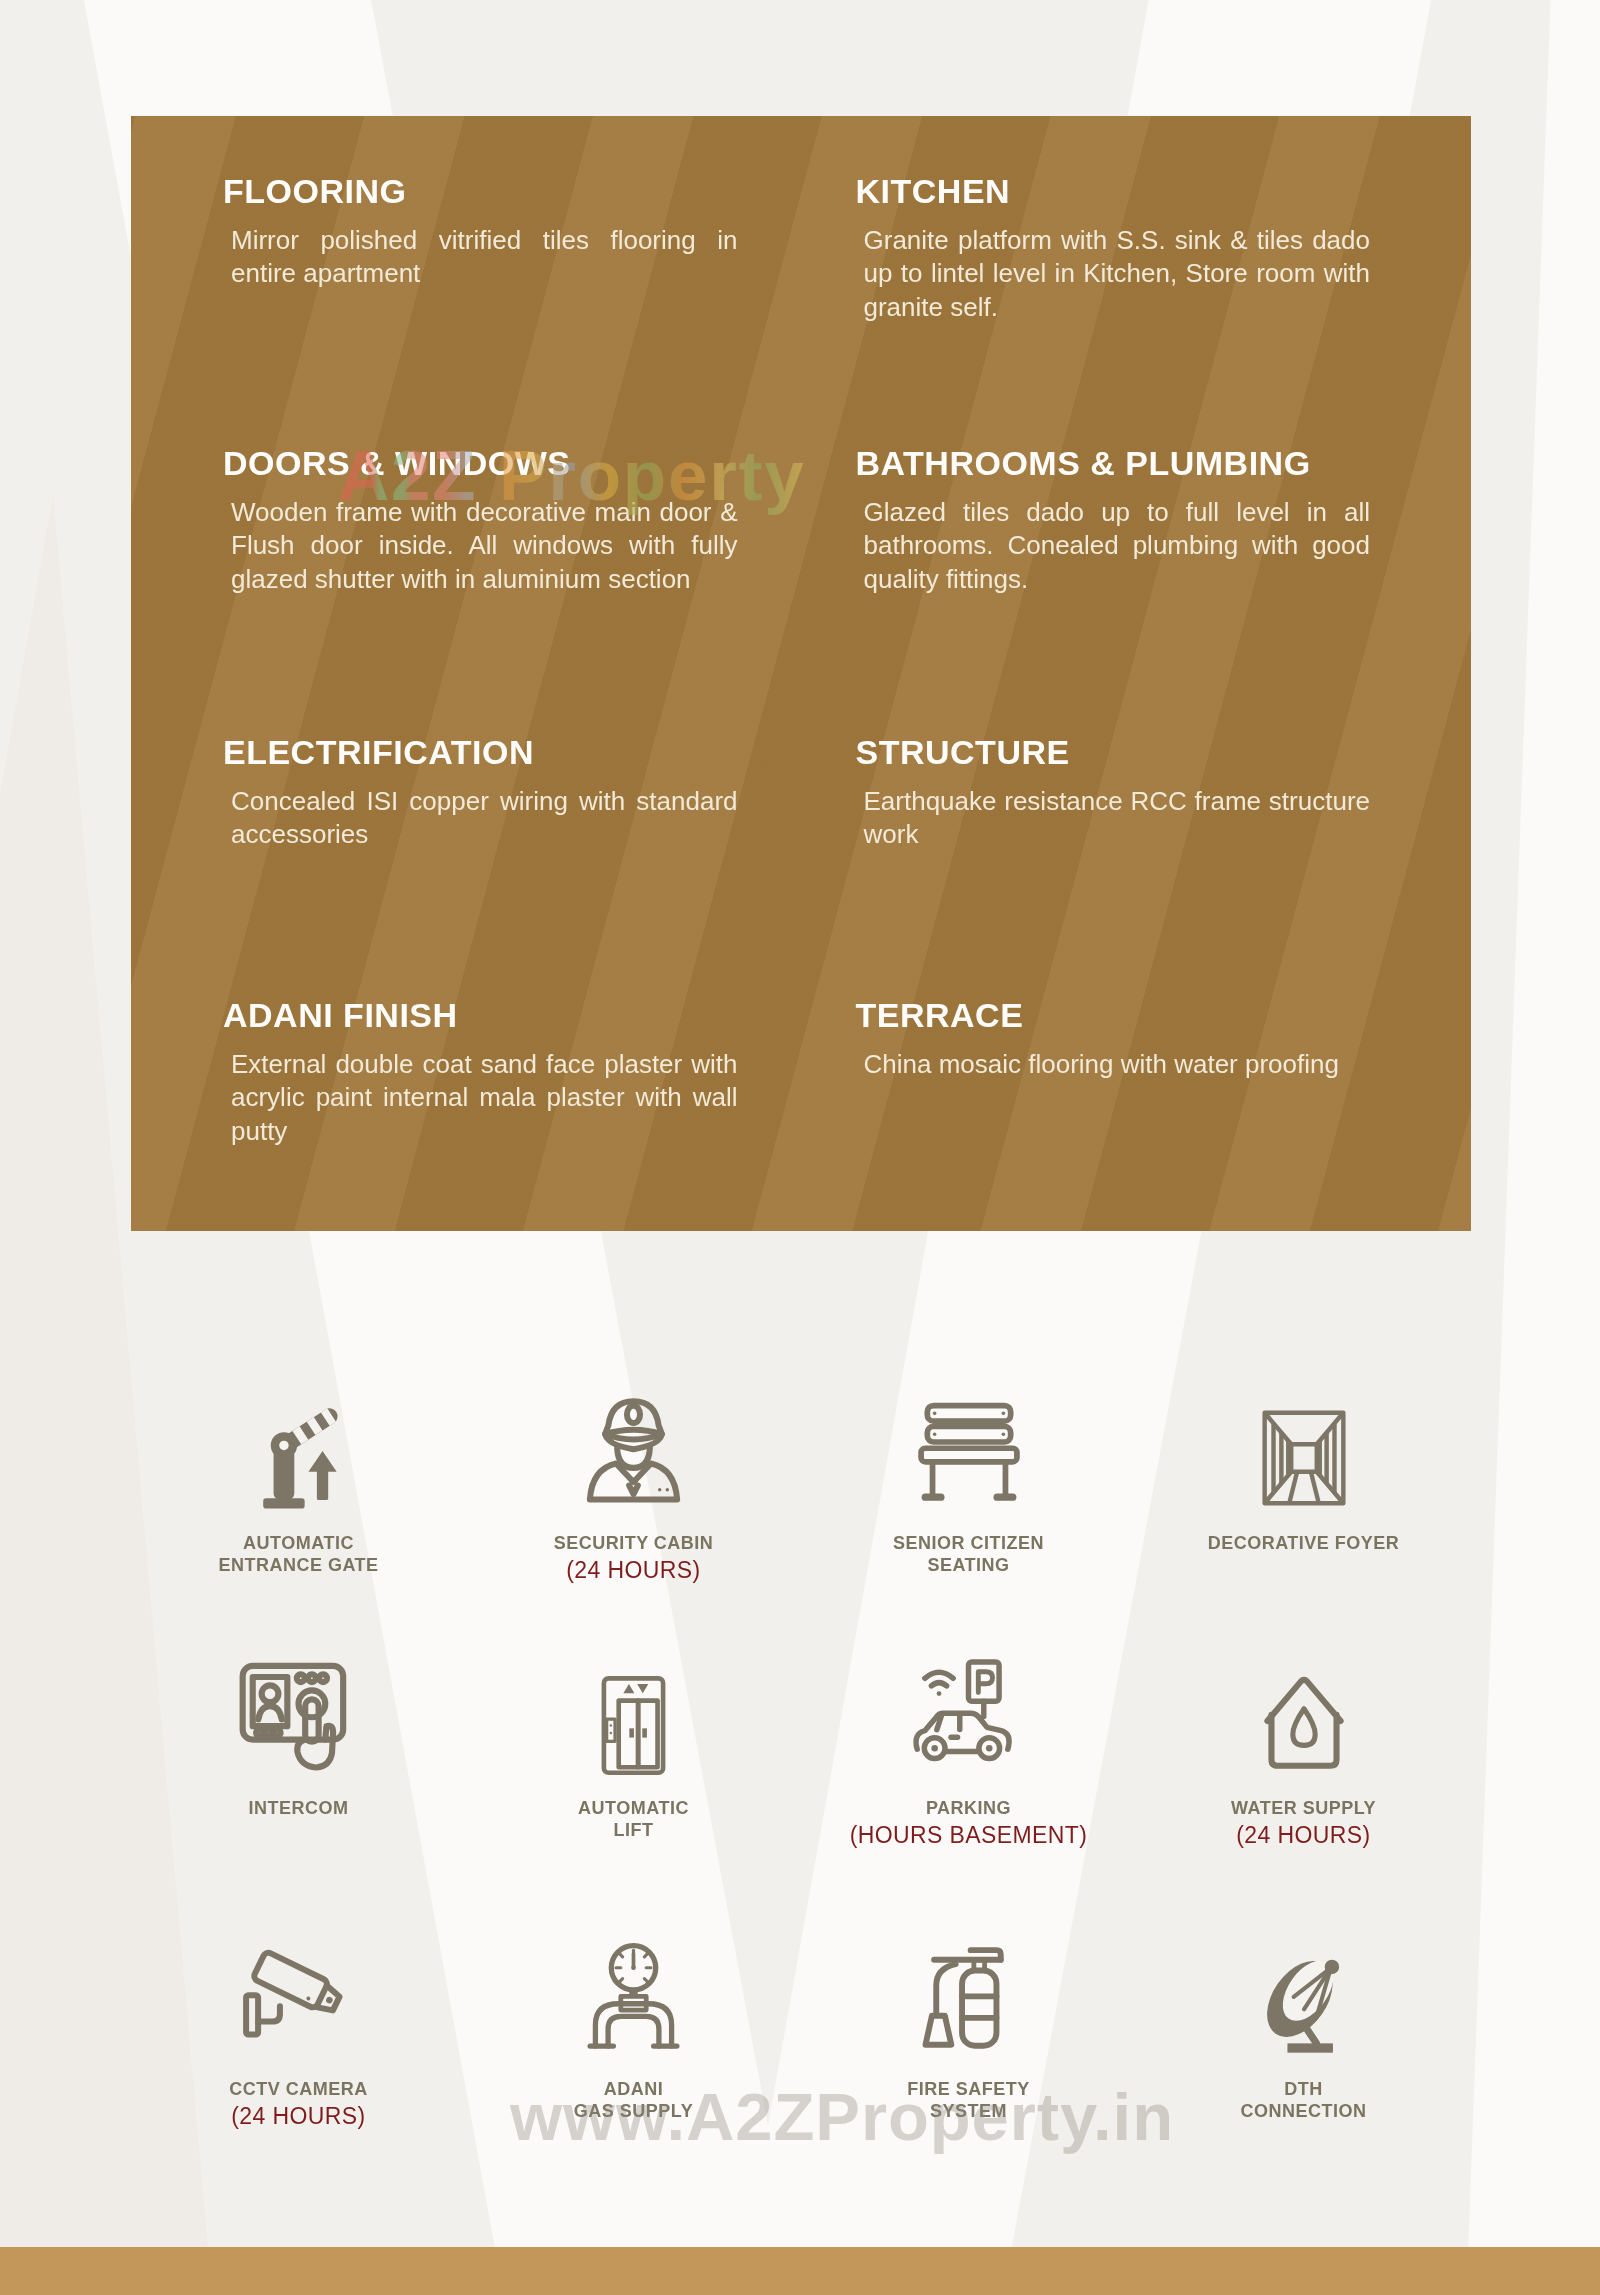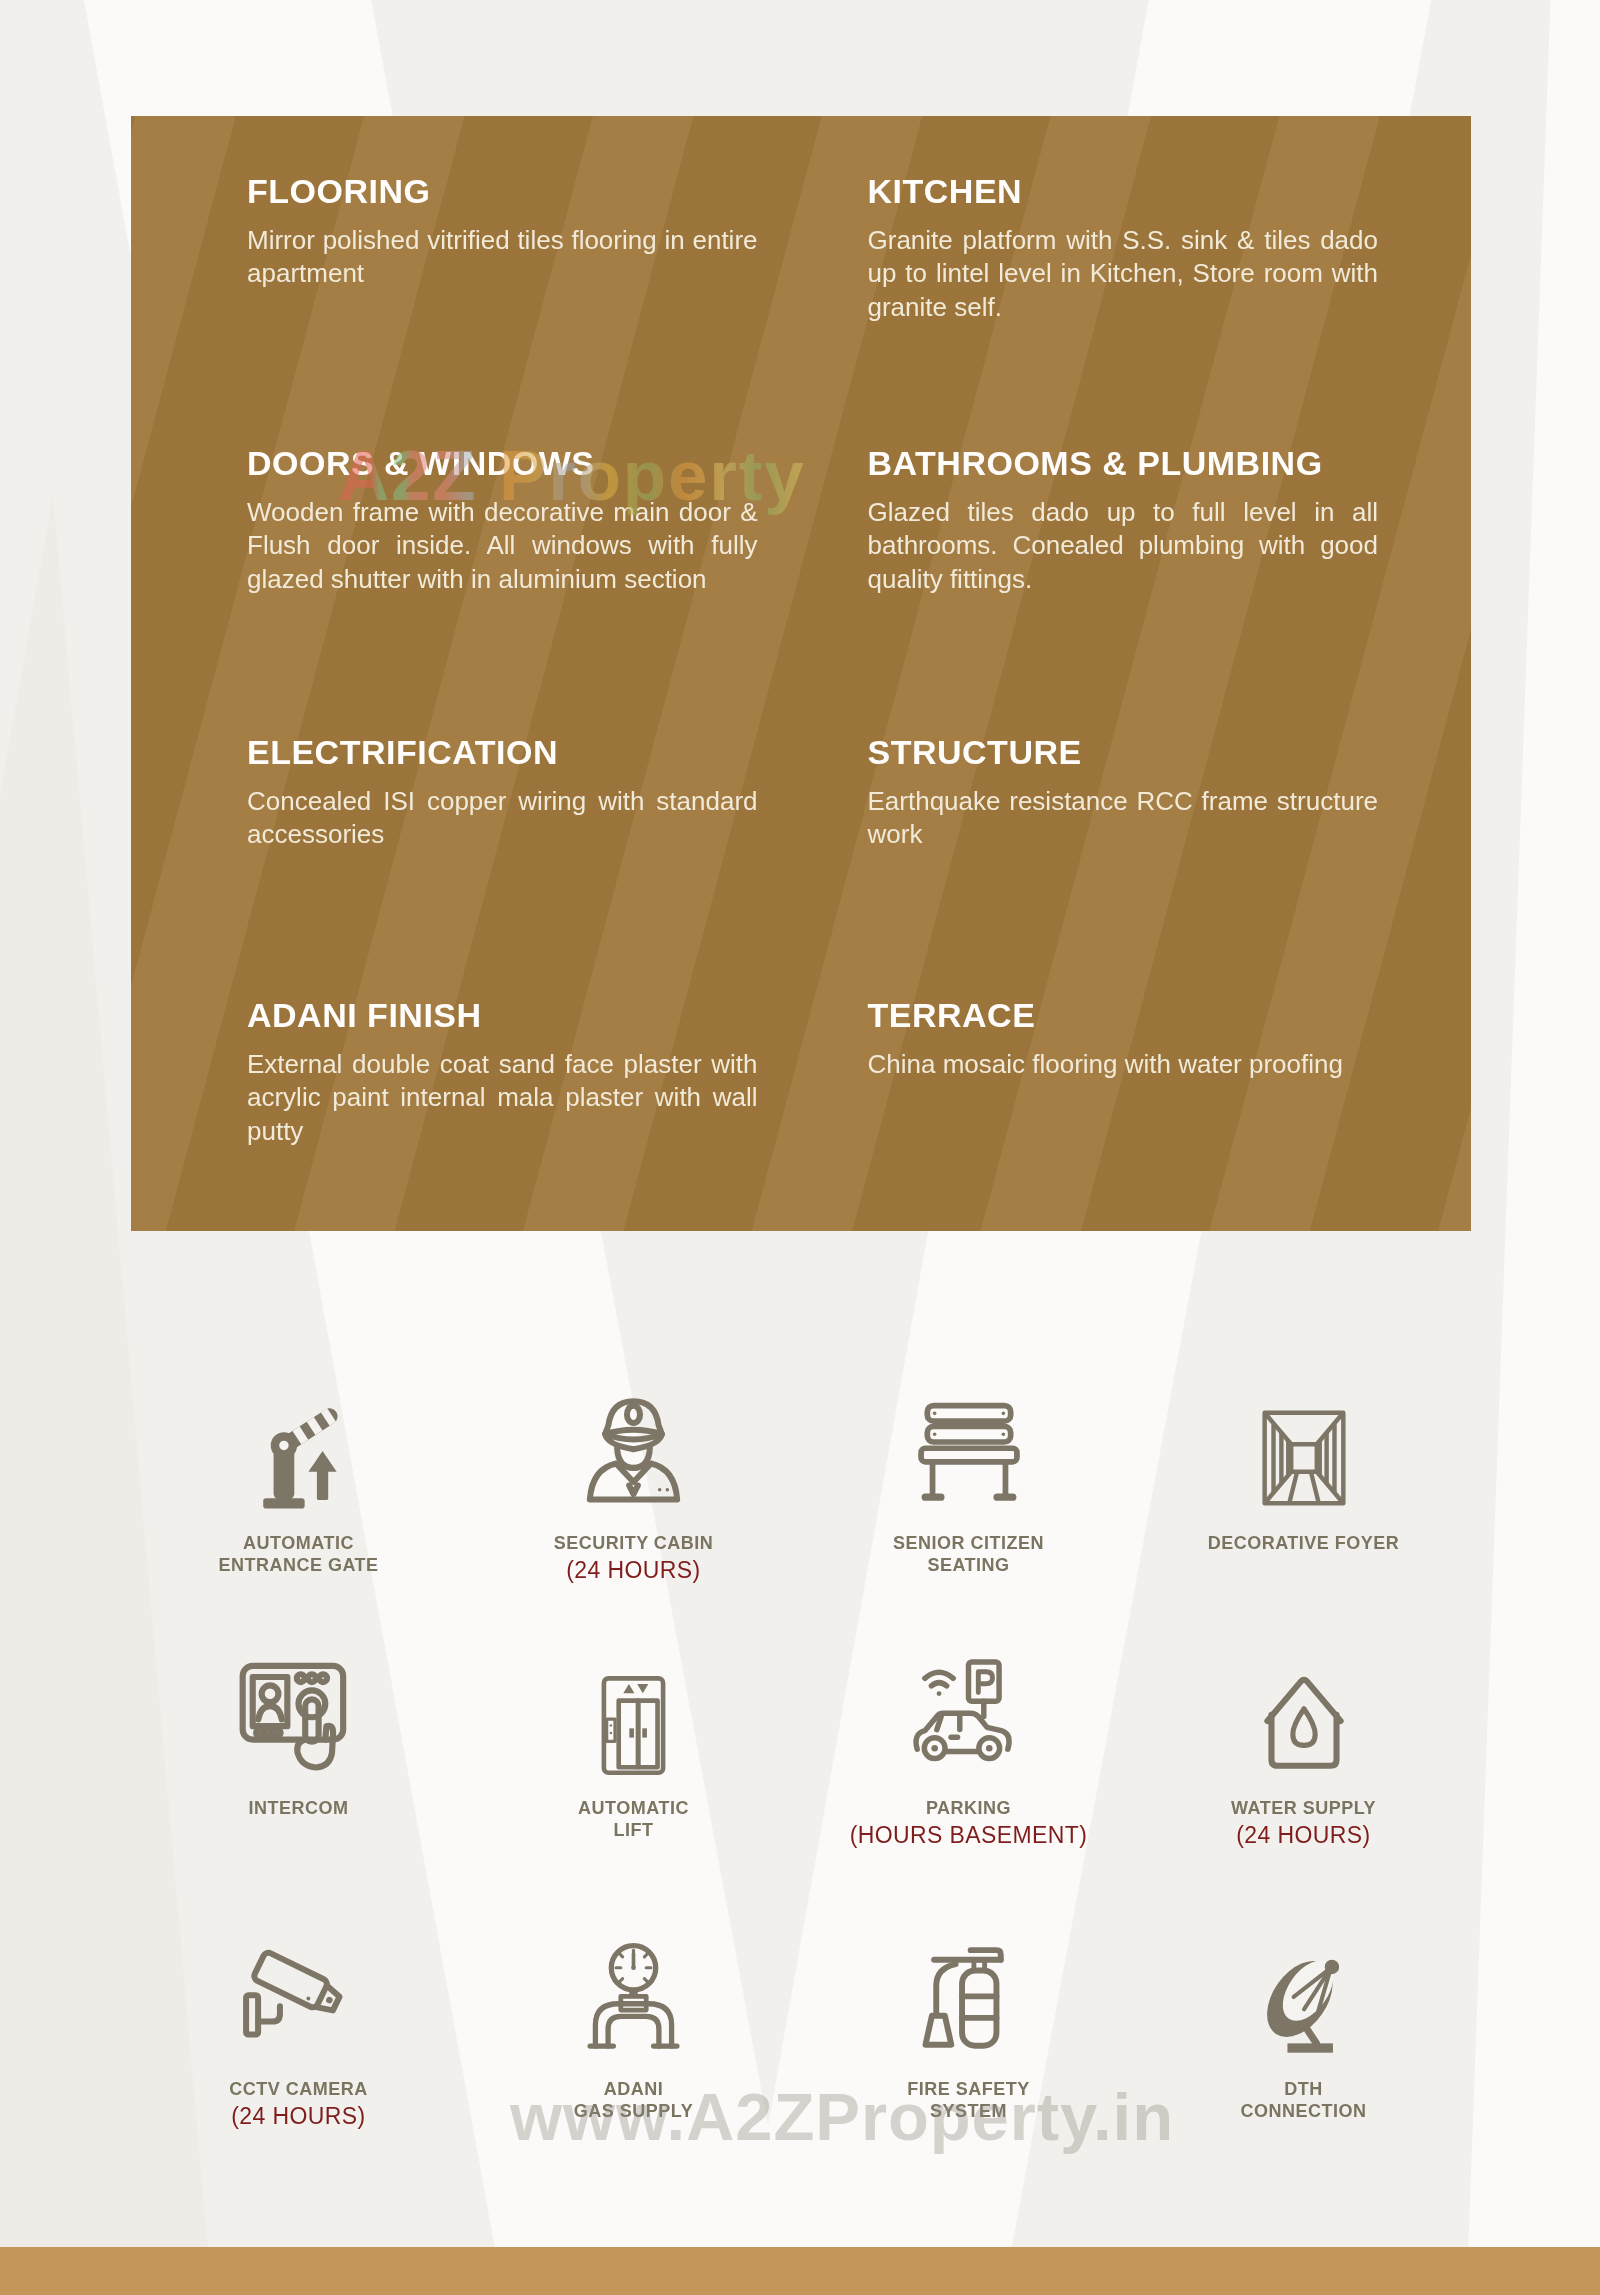--- a/index.html
+++ b/index.html
@@ -19,28 +19,28 @@
     content:"";position:absolute;inset:-177px;
     background:repeating-linear-gradient(105deg,
       rgba(255,255,255,0.035) 0 97px,
       rgba(50,32,8,0.05) 97px 221px);
     transform:rotate(0.001deg);
   }
   .spec-grid{
     position:relative;display:grid;
     grid-template-columns:1fr 1fr;column-gap:110px;
     grid-template-rows:272px 289px 263px auto;
-    padding:58px 93px 0 116px;
+    padding:58px 93px 0 92px;
   }
   .spec-title{
     margin:0 0 14px 0;font-size:34px;font-weight:700;
     color:#fefdfb;letter-spacing:0.5px;line-height:1.05;
   }
   .spec-body{
-    margin:0;font-size:26px;line-height:1.3;color:#f2ead8;
+    margin:8px;font-size:26px;line-height:1.3;color:#f2ead8;
     text-align:justify;
   }
   
   .wm-center{
     position:absolute;left:338px;top:435px;z-index:3;
     font-size:71px;font-weight:700;letter-spacing:1.8px;
     color:rgba(216,152,88,0.5);white-space:nowrap;pointer-events:none;
   }
   @supports ((-webkit-background-clip:text) or (background-clip:text)){
     .wm-center{

